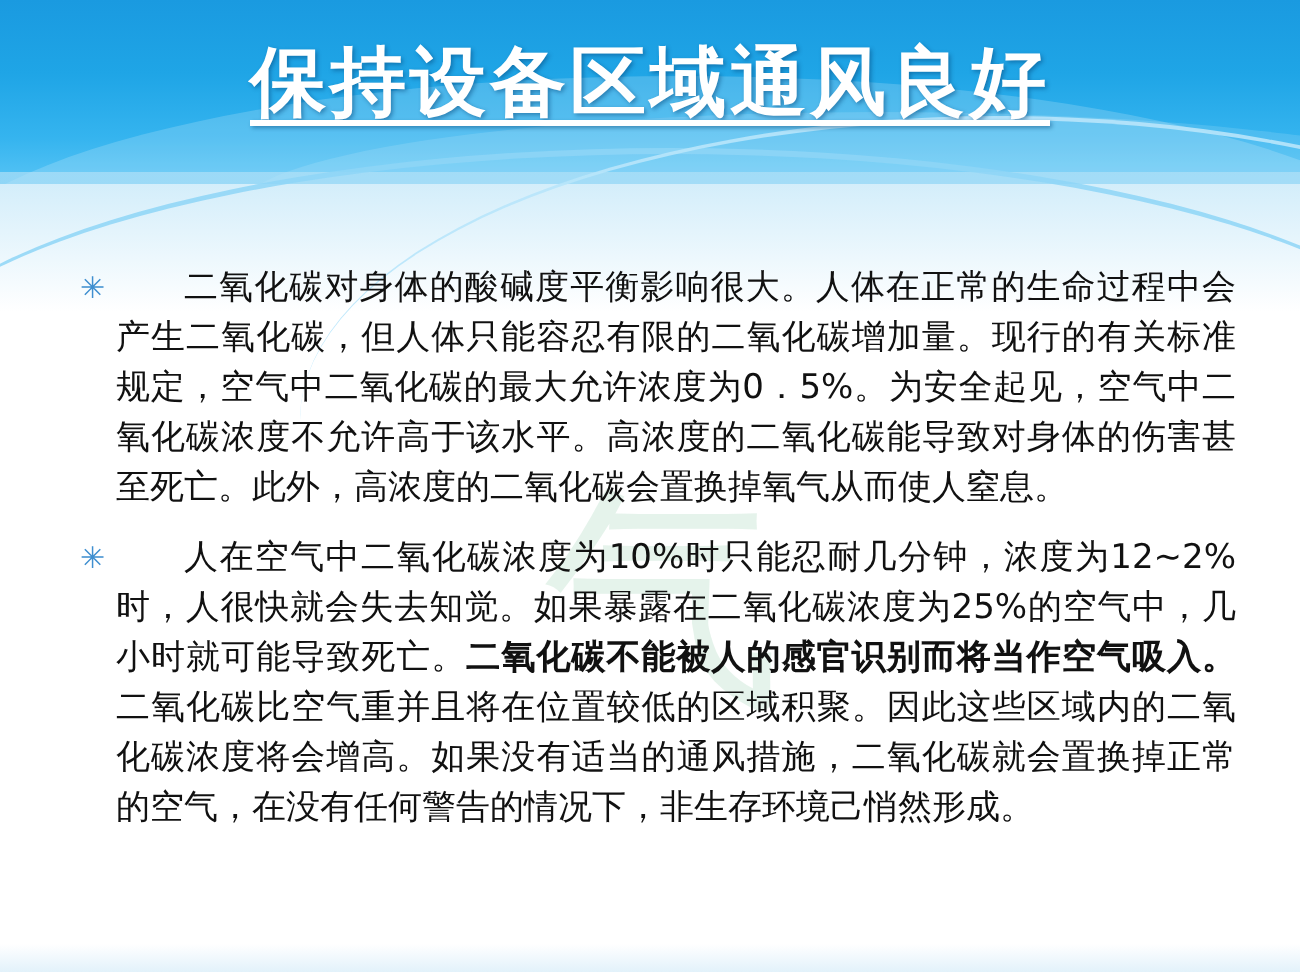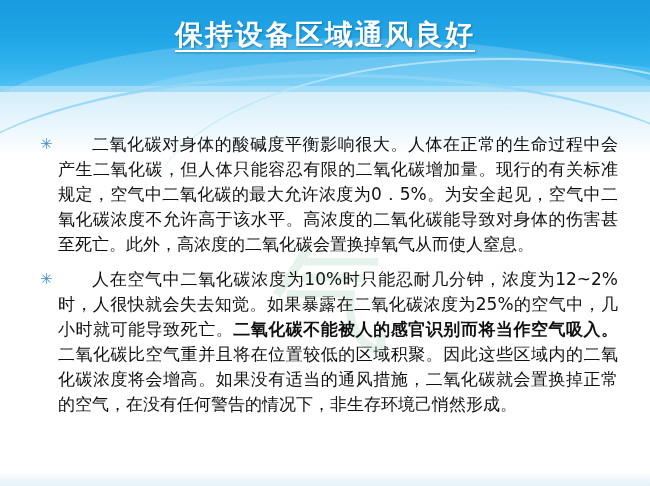--- a/index.html
+++ b/index.html
@@ -91,21 +91,21 @@
     pointer-events: none;
     user-select: none;
   }
   
   .title {
     position: absolute;
     left: 0;
     top: 16px;
     width: 650px;
     text-align: center;
-    font-size: 28px;
+    font-size: 38px;
     font-weight: bold;
     color: #ffffff;
     letter-spacing: 2px;
     text-decoration: underline;
     text-underline-offset: 6px;
     text-shadow: 1px 1px 2px rgba(0,60,110,0.45);
     font-family: "DejaVu Sans", "Liberation Sans", sans-serif;
   }
   
   .body {

